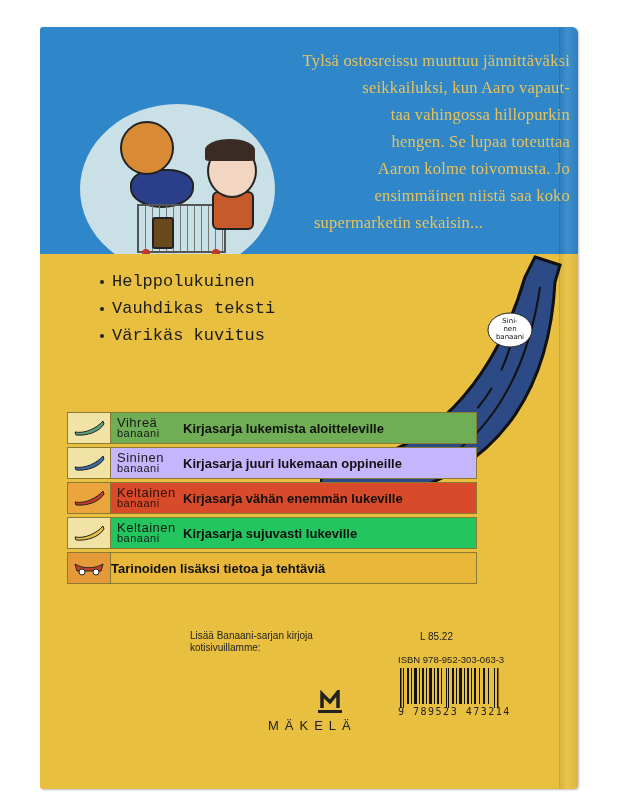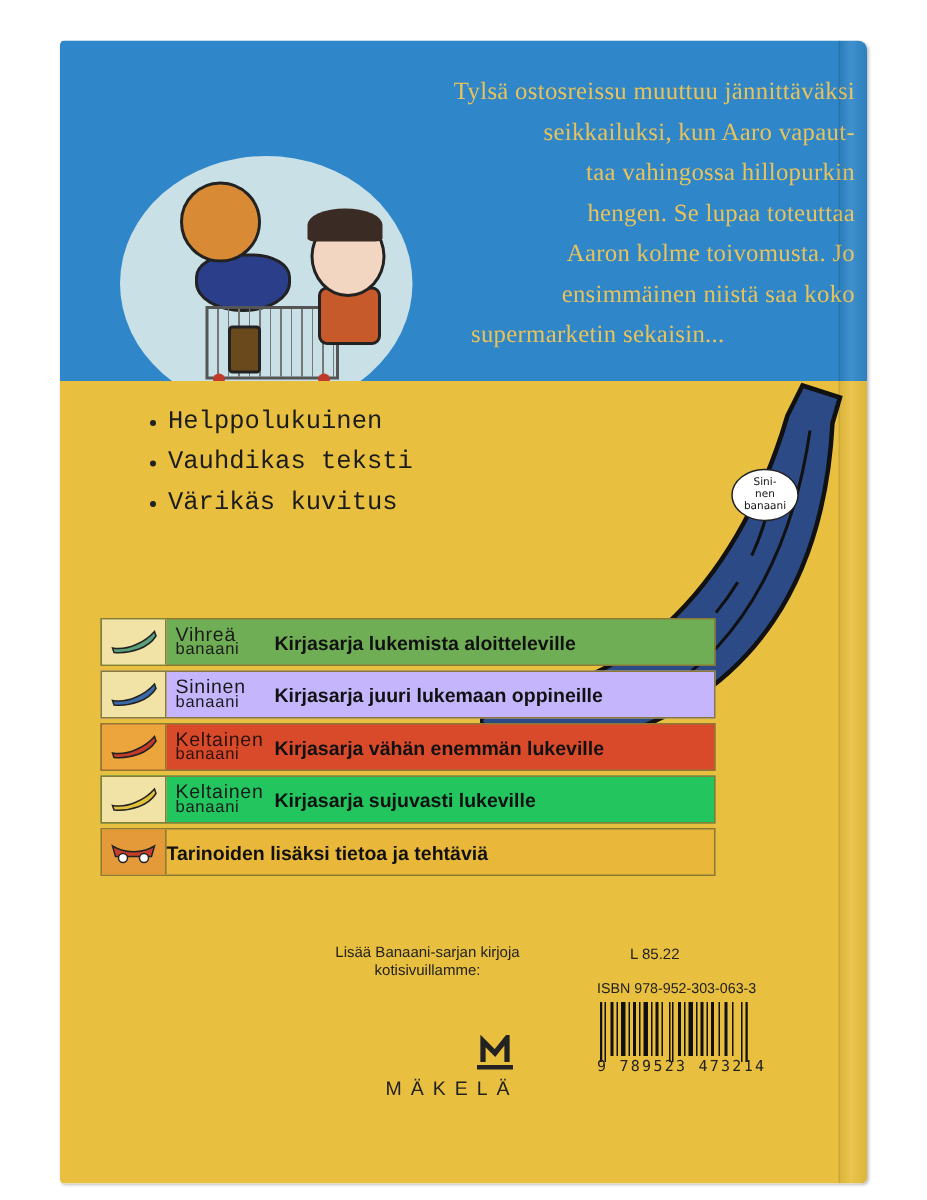--- a/index.html
+++ b/index.html
@@ -31,28 +31,28 @@
   .feature { display:flex; align-items:center; }
   .feature .dot { display:inline-block; width:4px; height:4px; border-radius:50%; background:#222; margin-right:8px; }
 
   .series { position:absolute; left:54px; top:412px; width:423px; }
   .srow { display:flex; height:32px; margin-bottom:3px; border:1px solid #8a7a35; box-sizing:border-box;margin-left:13px; }
   .sicon { width:42px; display:flex; align-items:center; justify-content:center; border-right:1px solid #8a7a35; }
   .sname { width:72px; font-size:11px; line-height:11px; padding:4px 0 0 6px; box-sizing:border-box; color:#1a1a1a; letter-spacing:0.5px; }
   .sname .first { font-size:13px; }
   .sdesc { flex:1; font-weight:bold; font-size:13px; display:flex; align-items:center; color:#111; }
 
-  .footer-left { position:absolute; left:190px; top:630px; width:190px; text-align:center; font-size:10px; line-height:12px; color:#222; }
+  .footer-left { position:absolute; left:190px; top:630px; width:190px; font-size:10px; line-height:12px; color:#222; }
   .lnum { position:absolute; left:420px; top:631px; font-size:10px; color:#222; }
   .isbn { position:absolute; left:398px; top:654px; font-size:9.5px; color:#222; }
   .barcode { position:absolute; left:398px; top:668px; width:104px; height:42px; }
   .bcnum { position:absolute; left:398px; top:706px; font-size:10px; letter-spacing:1.5px; color:#222; font-family:"DejaVu Sans Mono", monospace; }
 
   .logo { position:absolute; left:300px; top:690px; width:60px; text-align:center; }
-  .logo-text { position:absolute; left:257px; top:718px; font-size:13px; letter-spacing:6px; color:#222; }
+  .logo-text { position:absolute; left:268px; top:718px; font-size:13px; letter-spacing:6px; color:#222; }
 </style>
 </head>
 <body>
 
 <div class="cover">
   <div class="top">
     <div class="illus">
       <div class="bubble"></div>
       <div class="genie-body"></div>
       <div class="genie-head"></div>

